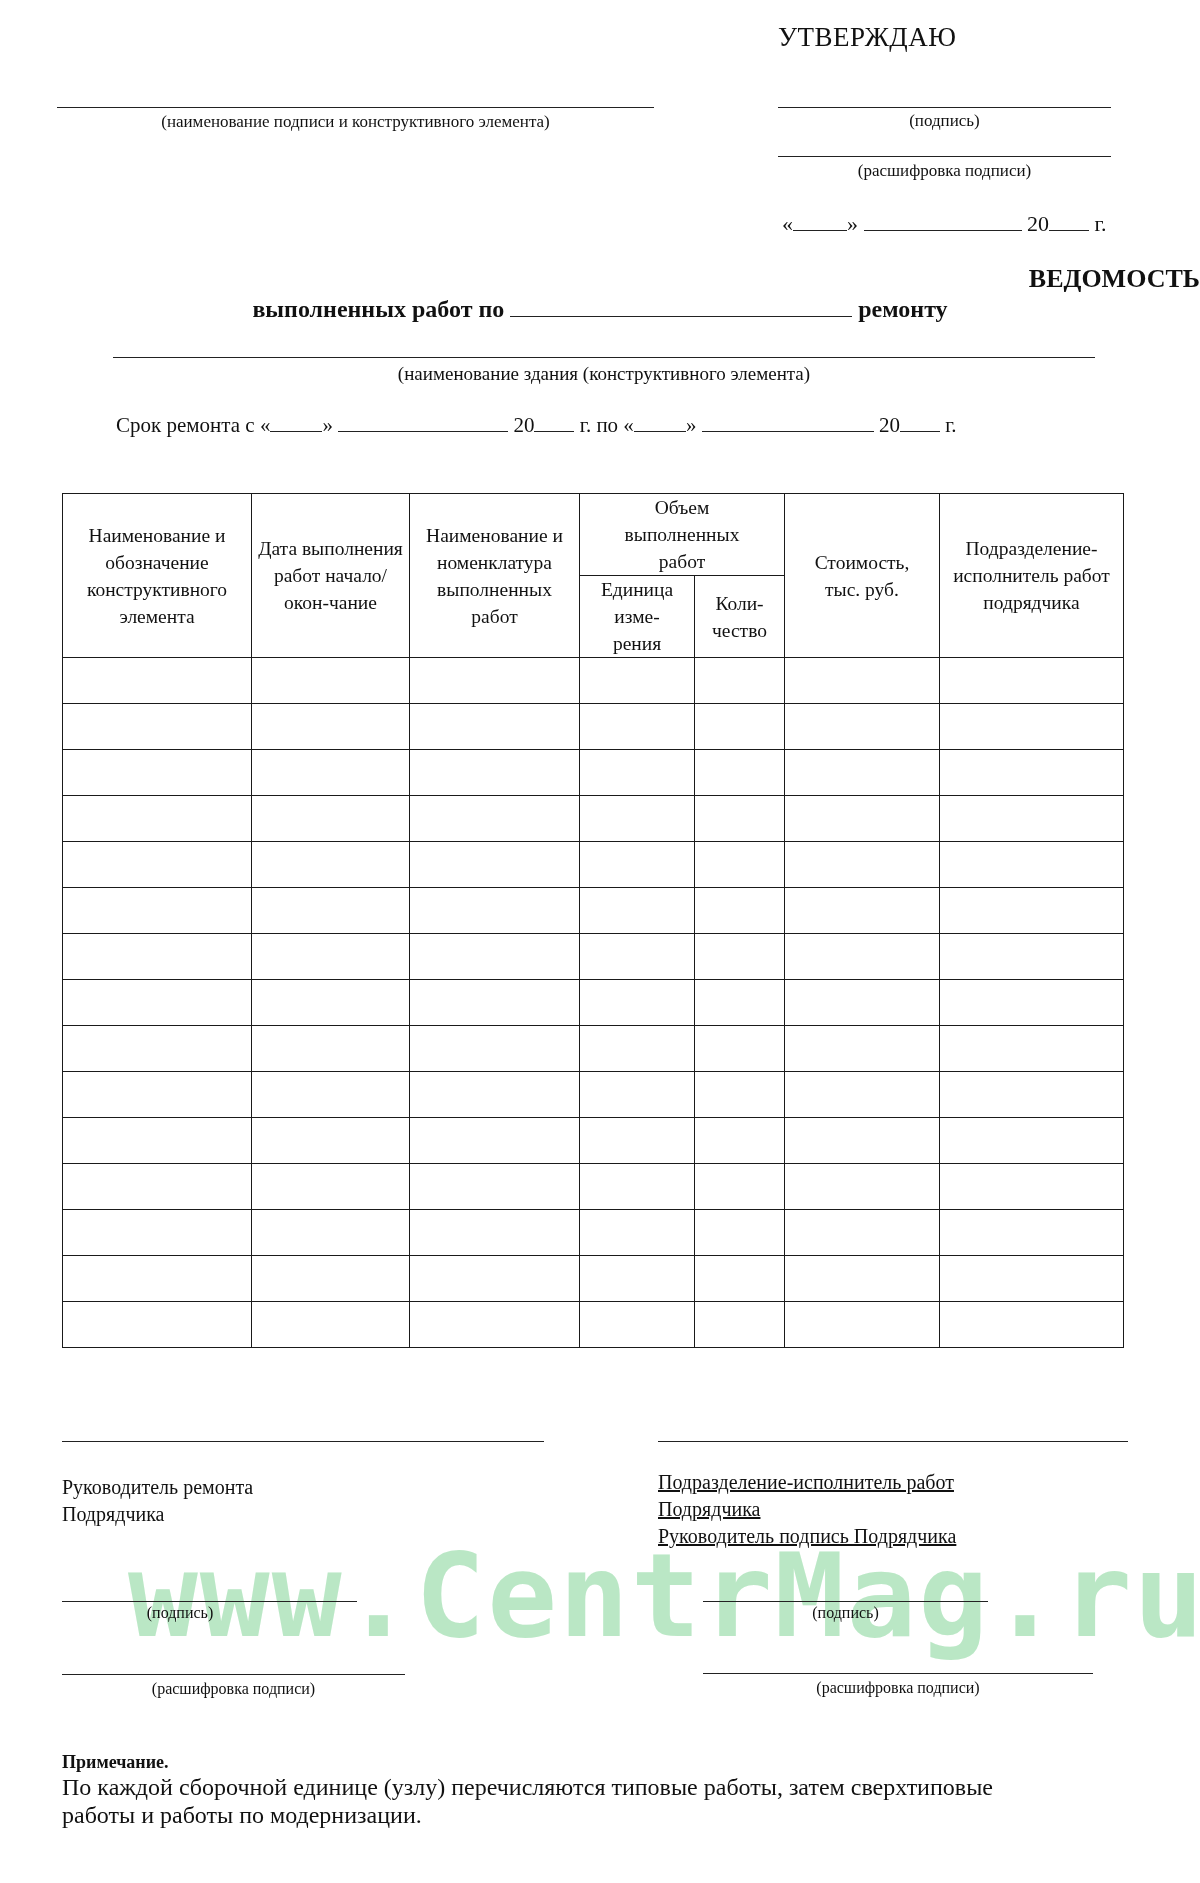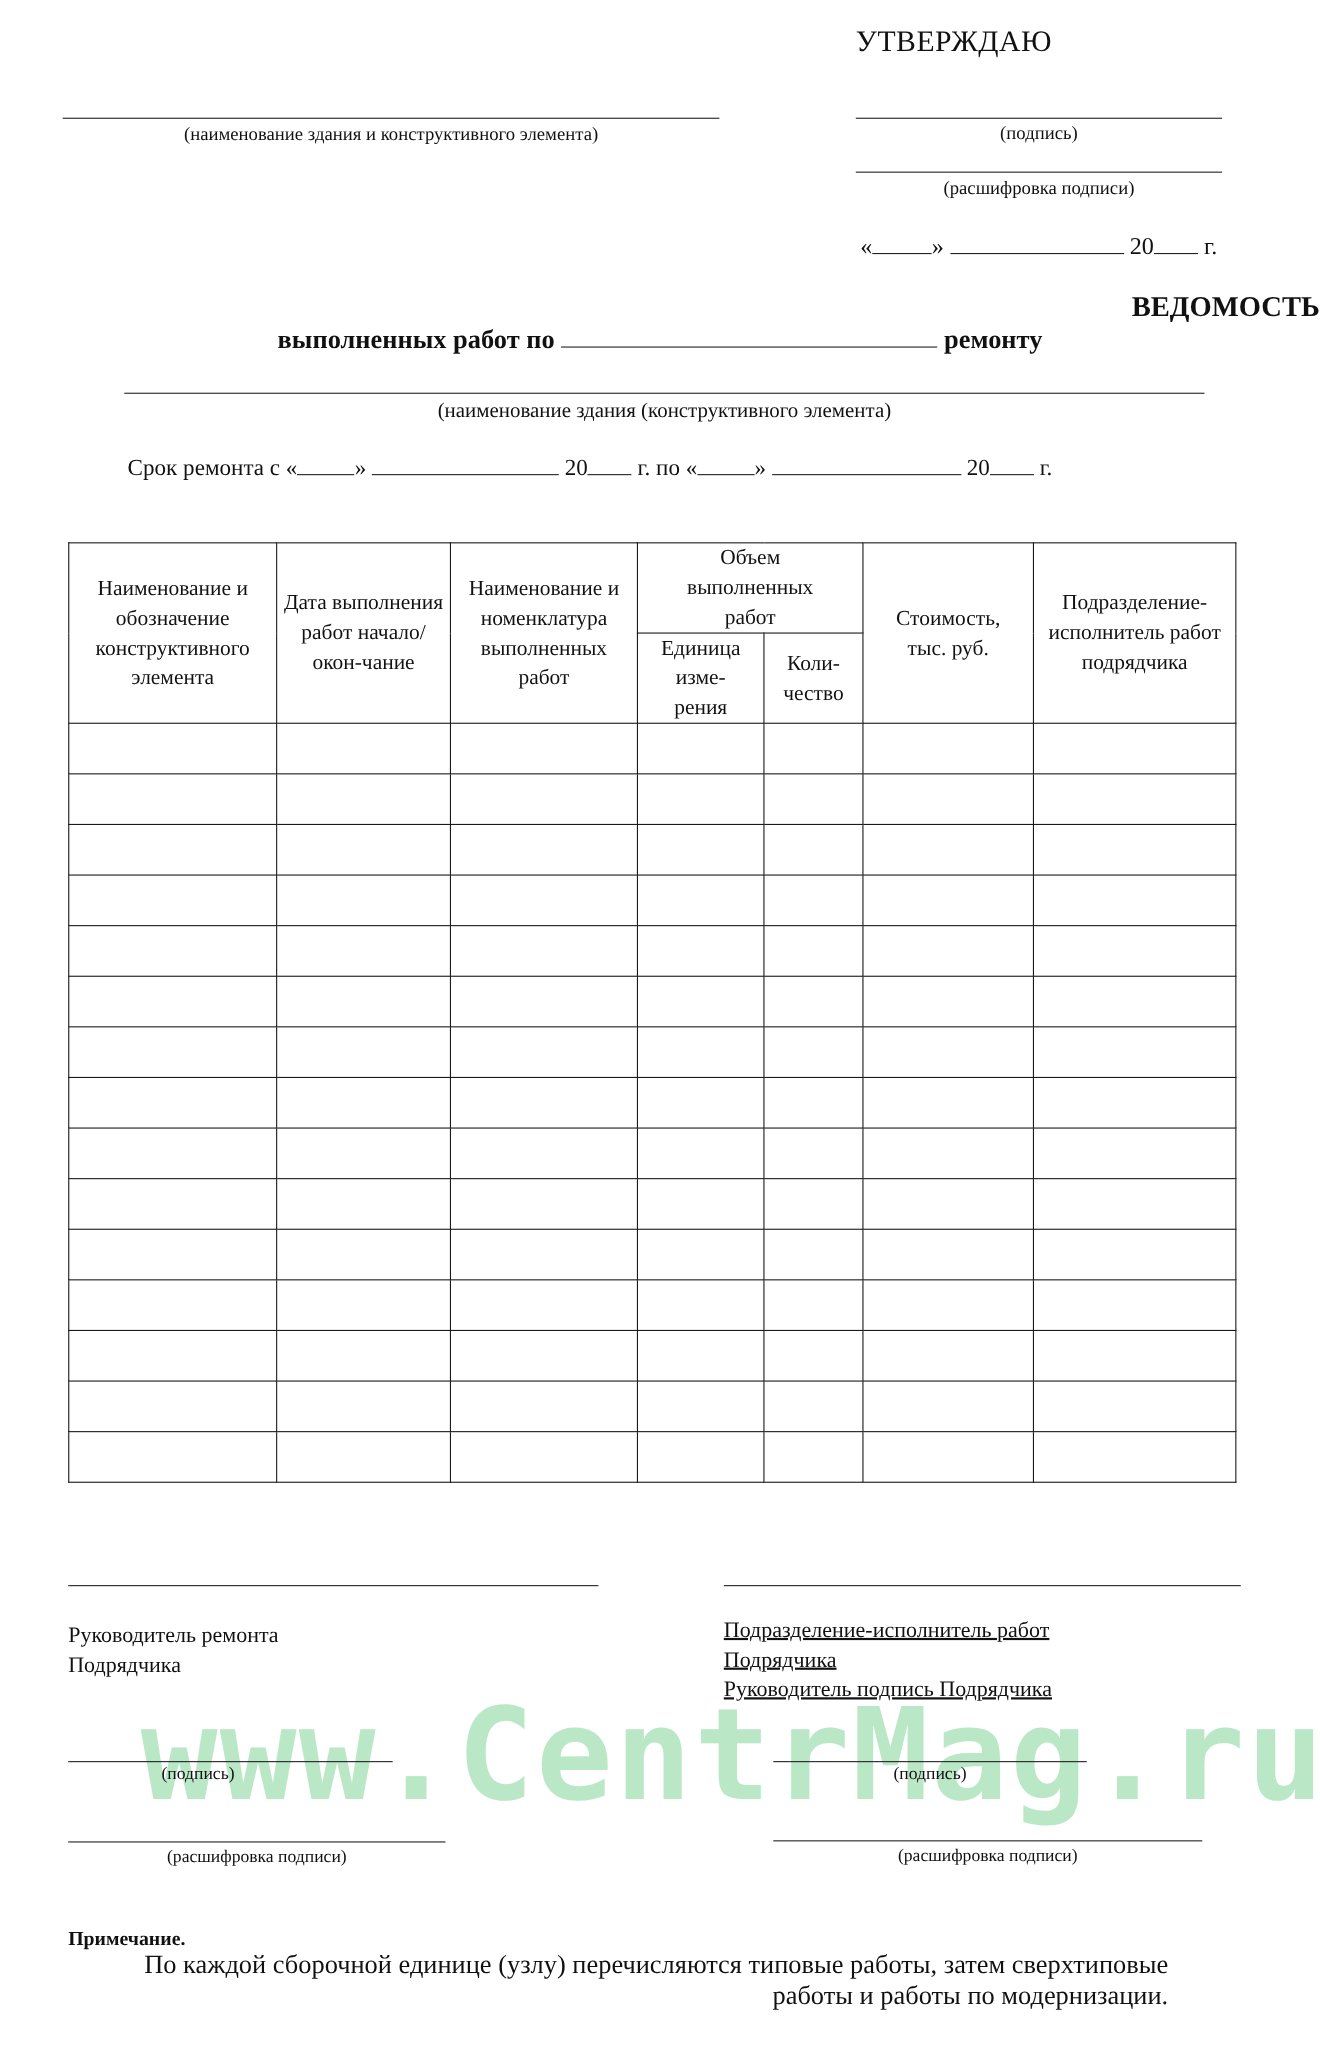--- a/index.html
+++ b/index.html
@@ -1,20 +1,20 @@
 <!DOCTYPE html>
 <html><head>
 <meta charset="utf-8">
 <style>
   html, body { margin: 0; padding: 0; background: #ffffff; }
   body {
     width: 1200px; height: 1883px; position: relative; overflow: hidden;
     font-family: "Liberation Serif", "DejaVu Serif", serif; color: #111;
   }
-  .abs { position: absolute; text-align: right; }
+  .abs { position: absolute; }
   .line { position: absolute; border-top: 1.5px solid #222; height: 0; }
   .caption { position: absolute; font-size: 17px; text-align: center; white-space: nowrap; }
   .approve { left: 778px; top: 22px; font-size: 27px; letter-spacing: 0.5px; }
   .date-line { left: 782px; top: 211px; font-size: 22px; white-space: nowrap; }
   .title { left: 0; width: 1200px; top: 264px; text-align: right; font-size: 26px; font-weight: bold; }
   .subtitle { left: 0; width: 1200px; top: 296px; text-align: center; font-size: 24px; font-weight: bold; white-space: nowrap; }
   .term { left: 76px; top: 413px; font-size: 21px; white-space: nowrap; margin-left: 40px; }
   .blank { display: inline-block; border-bottom: 1.5px solid #222; height: 18px; vertical-align: baseline; }
 
   table.grid {
@@ -37,21 +37,21 @@
     position: absolute; left: 128px; top: 1528px; font-family: "DejaVu Sans Mono", monospace;
     font-weight: bold; font-size: 116px; color: #b5e6c1; opacity: 0.92; letter-spacing: 2px;
     white-space: nowrap; pointer-events: none; z-index: 0;
   }
   .over { z-index: 1; }
 </style>
 </head>
 <body>
 
 <div class="line" style="left:57px; top:107px; width:597px;"></div>
-<div class="caption" style="left:57px; width:597px; top:112px;">(наименование здания и конструктивного элемента)</div>
+<div class="caption" style="left:57px; width:597px; top:112px;">(наименование подписи и конструктивного элемента)</div>
 
 <div class="abs approve">УТВЕРЖДАЮ</div>
 <div class="line" style="left:778px; top:107px; width:333px;"></div>
 <div class="caption" style="left:778px; width:333px; top:111px;">(подпись)</div>
 <div class="line" style="left:778px; top:156px; width:333px;"></div>
 <div class="caption" style="left:778px; width:333px; top:161px;">(расшифровка подписи)</div>
 
 <div class="abs date-line">
   <span>«</span><span class="blank" style="width:54px;"></span><span>»</span>
   <span class="blank" style="width:158px;"></span>

